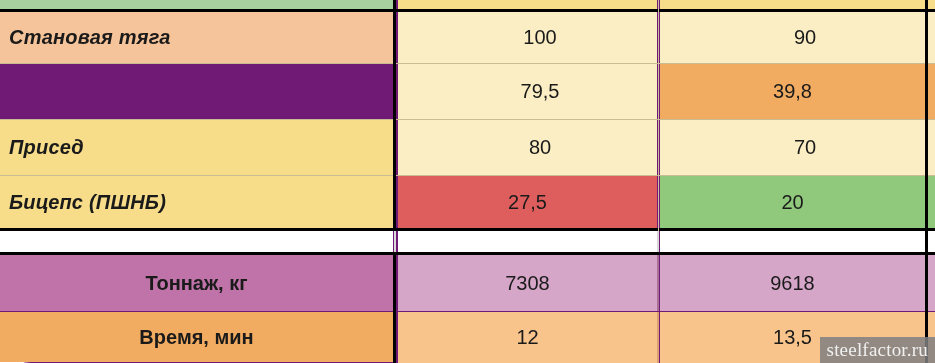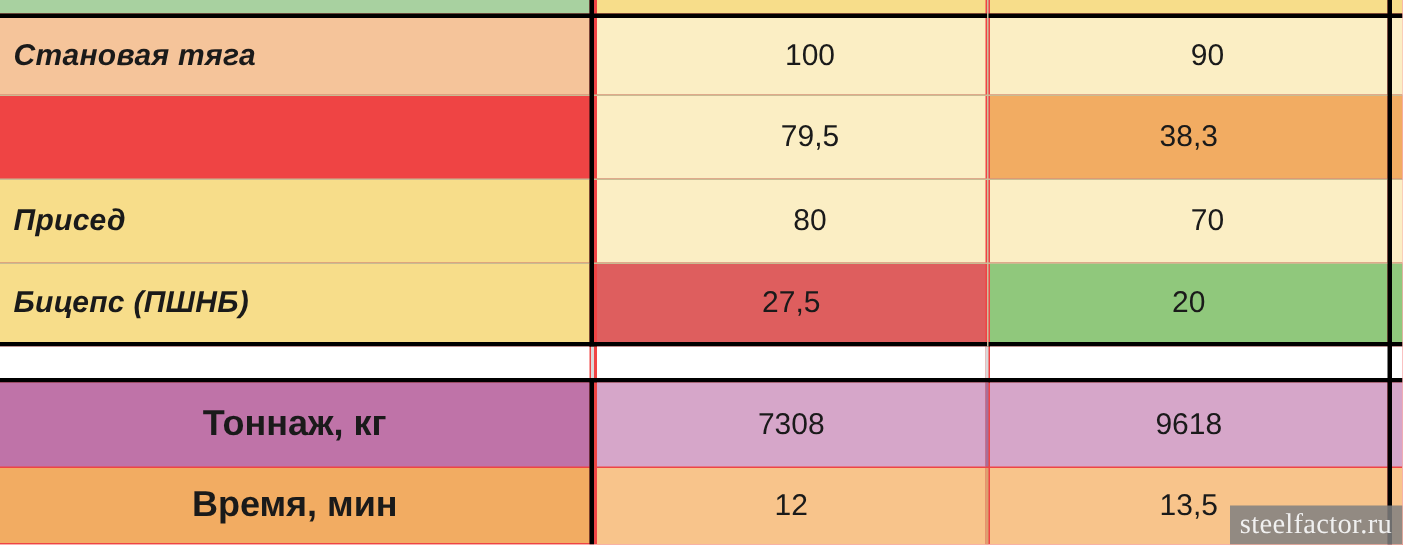--- a/index.html
+++ b/index.html
@@ -11,21 +11,22 @@
     width: 935px;
     height: 363px;
     overflow: hidden;
     font-family: "Liberation Sans", sans-serif;
   }
 
   #sheet {
     position: relative;
     width: 935px;
     height: 363px;
-    background: #ef4444;
+    background: #701a75;
+    border-radius: 31px;
   }
 
   
   .cell {
     position: absolute;
     box-sizing: border-box;
     display: flex;
     align-items: center;
     justify-content: center;
     font-size: 20px;
@@ -42,21 +43,21 @@
     font-style: italic;
     font-size: 20px;
     letter-spacing: 0.2px;
   }
 
   
   .sum-label-cell {
     justify-content: center;
     font-weight: bold;
     font-style: normal;
-    font-size: 24px;
+    font-size: 20px;
   }
 
   
   .fill-green      { background: #a8d1a0; }
   .fill-peach      { background: #f5c49a; }
   .fill-yellow     { background: #f7dd8a; }
   .fill-cream      { background: #fbeec4; padding-left: 25px; }
   .fill-orange     { background: #f2ac62; }
   .fill-orange-lt  { background: #f8c48b; }
   .fill-red        { background: #de5e5e; }
@@ -128,21 +129,21 @@
   <div class="hline" style="left:0px; top:9px; width:935px; height:3px;"></div>
 
   <div class="cell label-cell fill-peach" style="left:0px; top:12px; width:393px; height:51px;">Становая тяга</div>
   <div class="cell fill-cream" style="left:398px; top:12px; width:259px; height:51px;">100</div>
   <div class="cell fill-cream" style="left:660px; top:12px; width:265px; height:51px;">90</div>
   <div class="cell fill-cream" style="left:928px; top:12px; width:7px; height:51px;"></div>
 
   <div class="hline-thin" style="left:0px; top:63px; width:935px;"></div>
 
   <div class="cell fill-cream" style="left:398px; top:64px; width:259px; height:55px;">79,5</div>
-  <div class="cell fill-orange" style="left:660px; top:64px; width:265px; height:55px;">38,3</div>
+  <div class="cell fill-orange" style="left:660px; top:64px; width:265px; height:55px;">39,8</div>
   <div class="cell fill-orange" style="left:928px; top:64px; width:7px; height:55px;"></div>
 
   <div class="hline-thin" style="left:0px; top:119px; width:935px;"></div>
 
   <div class="cell label-cell fill-yellow" style="left:0px; top:120px; width:393px; height:55px;">Присед</div>
   <div class="cell fill-cream" style="left:398px; top:120px; width:259px; height:55px;">80</div>
   <div class="cell fill-cream" style="left:660px; top:120px; width:265px; height:55px;">70</div>
   <div class="cell fill-cream" style="left:928px; top:120px; width:7px; height:55px;"></div>
 
   <div class="hline-thin" style="left:0px; top:175px; width:935px;"></div>

